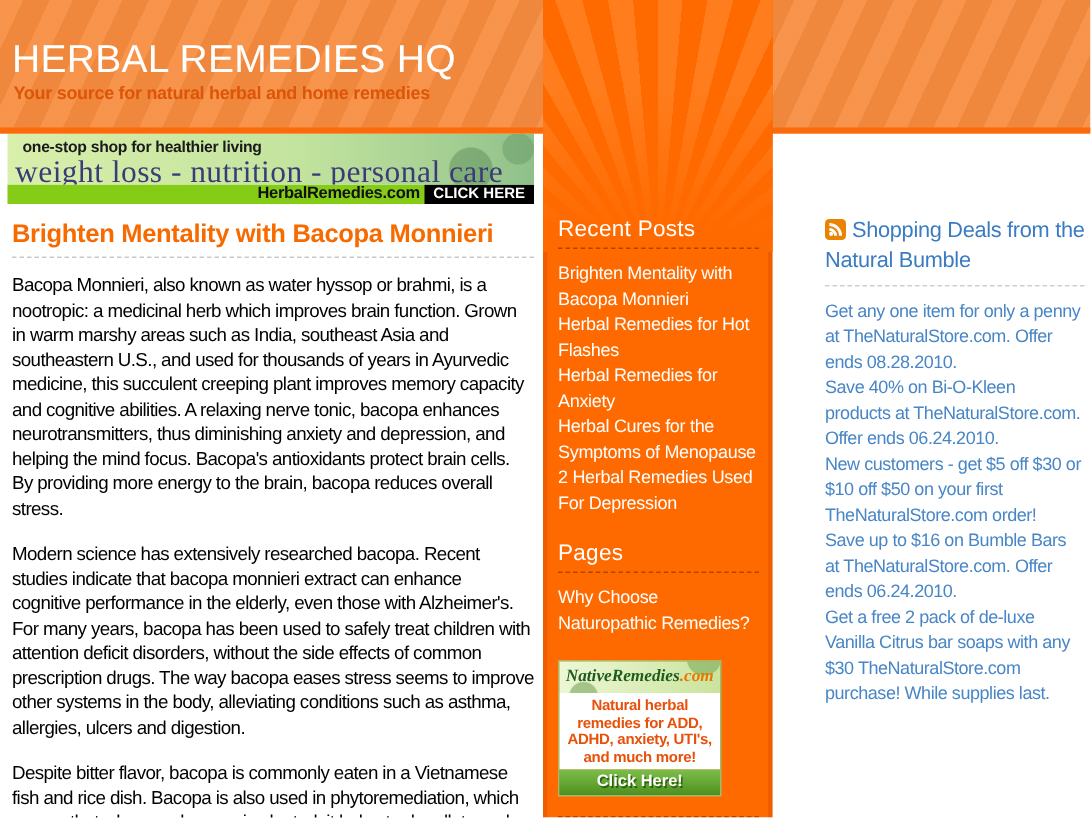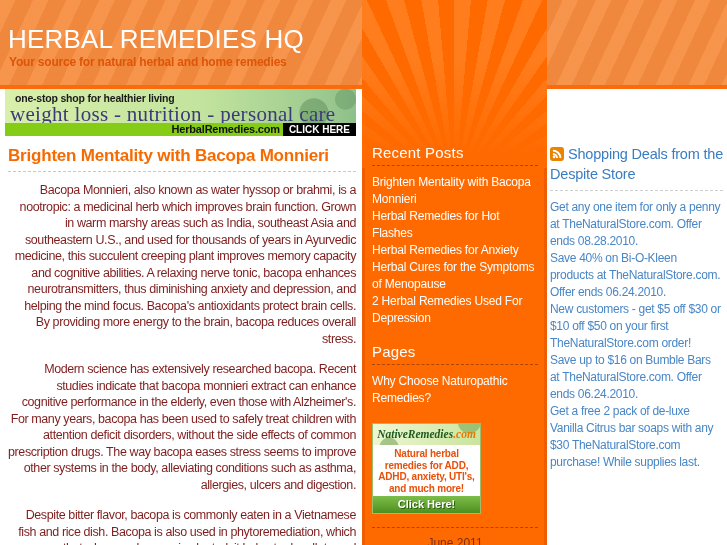--- a/index.html
+++ b/index.html
@@ -20,21 +20,21 @@
   .site-title{
     position:absolute;left:8px;top:24px;margin:0;
     font-size:26px;font-weight:400;color:#ffffff;letter-spacing:0.2px;
   }
   .site-tagline{
     position:absolute;left:9px;top:55px;margin:0;
     font-size:12px;font-weight:bold;color:#DD5508;letter-spacing:-0.2px;
   }
   
   .mid-col{
-    position:absolute;left:362px;top:0;width:185px;height:545px;
+    position:absolute;left:362px;top:0;width:153px;height:545px;
     background:#FF6A00;z-index:2;
     box-shadow:inset 3px 0 0 rgba(205,70,0,0.35), inset -3px 0 0 rgba(205,70,0,0.35);
   }
   .sunburst{
     position:absolute;left:0;top:0;right:0;height:168px;
     background:
       linear-gradient(to bottom, rgba(255,106,0,0) 0%, rgba(255,106,0,0) 35%, #FF6A00 92%),
       repeating-conic-gradient(from -90deg at 50% 112%, #FF7D1C 0deg 5deg, #FF6A00 5deg 10deg);
   }
   .mid-content{position:absolute;left:10px;right:9px;top:144px;}
@@ -103,21 +103,21 @@
     display:inline-block;vertical-align:top;line-height:13px;
     background:#000000;color:#ffffff;font-size:10px;font-weight:bold;
     padding:0 6px;letter-spacing:0;
   }
   .article{padding:0 6px 0 8px;}
   .post-title{
     margin:10px 0 5px 0;font-size:17px;font-weight:bold;color:#F66A00;letter-spacing:-0.2px;
   }
   .article-sep{border:0;border-top:1px dashed #C9C9C9;height:0;margin:0 0 10px 0;}
   .article p{
-    margin:0 0 14px 0;font-size:12.5px;line-height:16.5px;color:#7f1d1d;letter-spacing:-0.4px;text-align:right;
+    margin:0 0 14px 0;font-size:12.5px;line-height:16.5px;color:#000000;letter-spacing:-0.4px;
   }
   
   .right-col{position:absolute;left:550px;top:144px;width:173px;z-index:0;}
   .shop-title{
     margin:0 0 5px 0;font-size:14.5px;font-weight:400;color:#3A7CC2;
     line-height:20px;letter-spacing:-0.2px;
   }
   .rss-icon{
     display:inline-block;width:14px;height:14px;vertical-align:-2px;margin-right:4px;
   }
@@ -187,20 +187,20 @@
     <p>Despite bitter flavor, bacopa is commonly eaten in a Vietnamese fish and rice dish. Bacopa is also used in phytoremediation, which means that wherever bacopa is planted, it helps to depollute and regenerate the surrounding water and earth.</p>
   </div>
 </div>
 
 <div class="right-col">
   <h3 class="shop-title"><span class="rss-icon"><svg width="14" height="14" viewBox="0 0 24 24">
           <rect x="0" y="0" width="24" height="24" rx="5" fill="#E98300"></rect>
           <path d="M5 4.5a14.5 14.5 0 0 1 14.5 14.5h-3.4A11.1 11.1 0 0 0 5 7.9z" fill="#fff"></path>
           <path d="M5 10.2a8.8 8.8 0 0 1 8.8 8.8h-3.4A5.4 5.4 0 0 0 5 13.6z" fill="#fff"></path>
           <circle cx="7" cy="17" r="2.3" fill="#fff"></circle>
-        </svg></span><span>Shopping Deals from the Despite Store</span></h3>
+        </svg></span><span>Shopping Deals from the Natural Bumble</span></h3>
   <hr class="right-sep">
   <a class="deal-link">Get any one item for only a penny at TheNaturalStore.com. Offer ends 08.28.2010.</a>
   <a class="deal-link">Save 40% on Bi-O-Kleen products at TheNaturalStore.com. Offer ends 06.24.2010.</a>
   <a class="deal-link">New customers - get $5 off $30 or $10 off $50 on your first TheNaturalStore.com order!</a>
   <a class="deal-link">Save up to $16 on Bumble Bars at TheNaturalStore.com. Offer ends 06.24.2010.</a>
   <a class="deal-link">Get a free 2 pack of de-luxe Vanilla Citrus bar soaps with any $30 TheNaturalStore.com purchase! While supplies last.</a>
 </div>
 
 </body></html>

